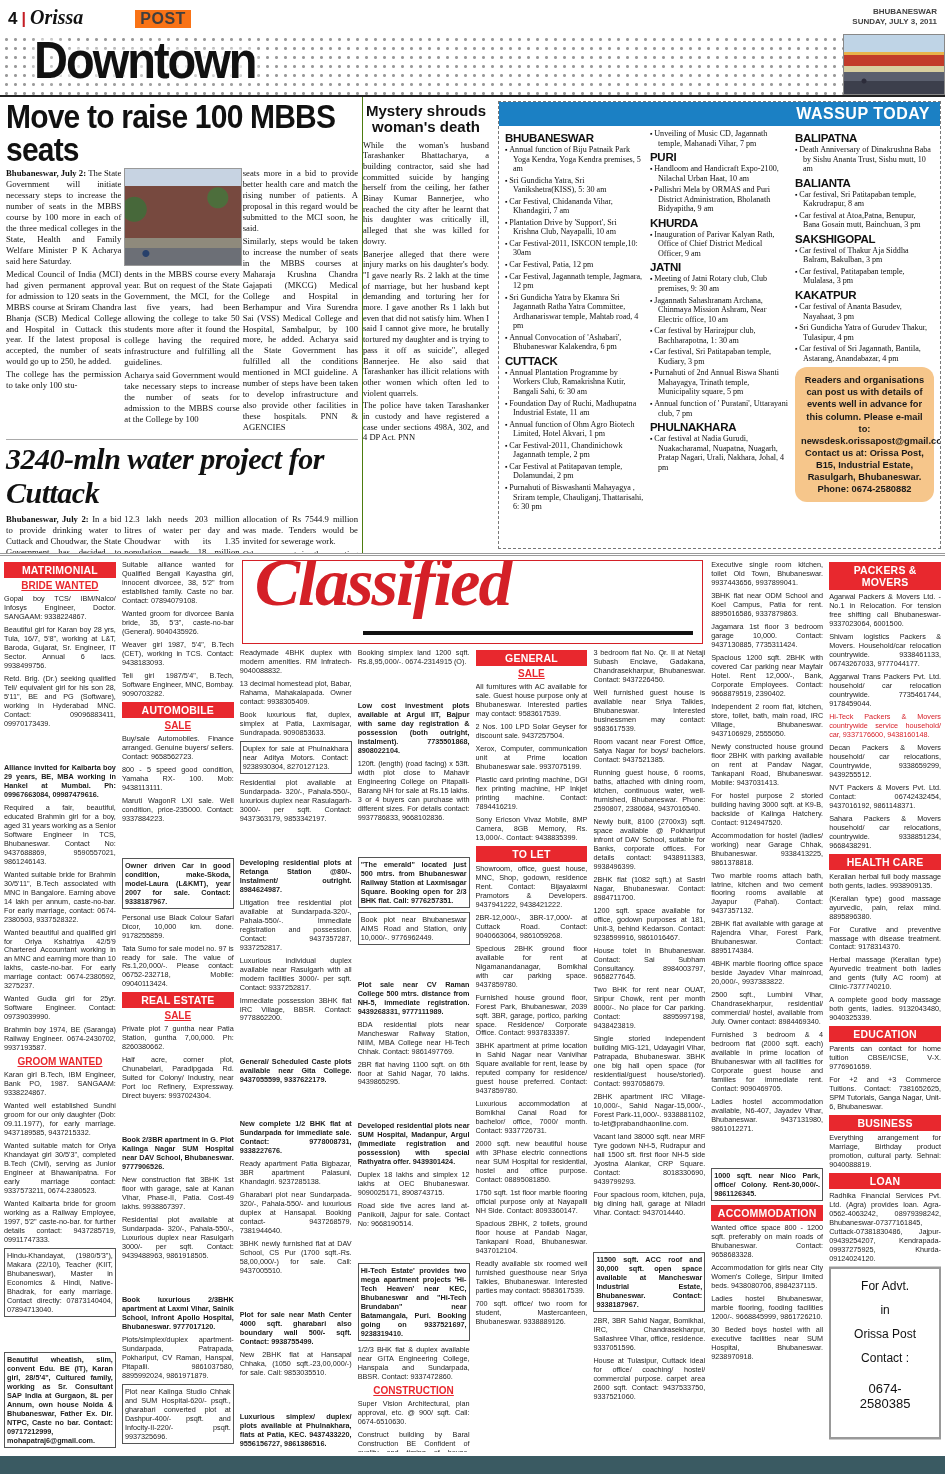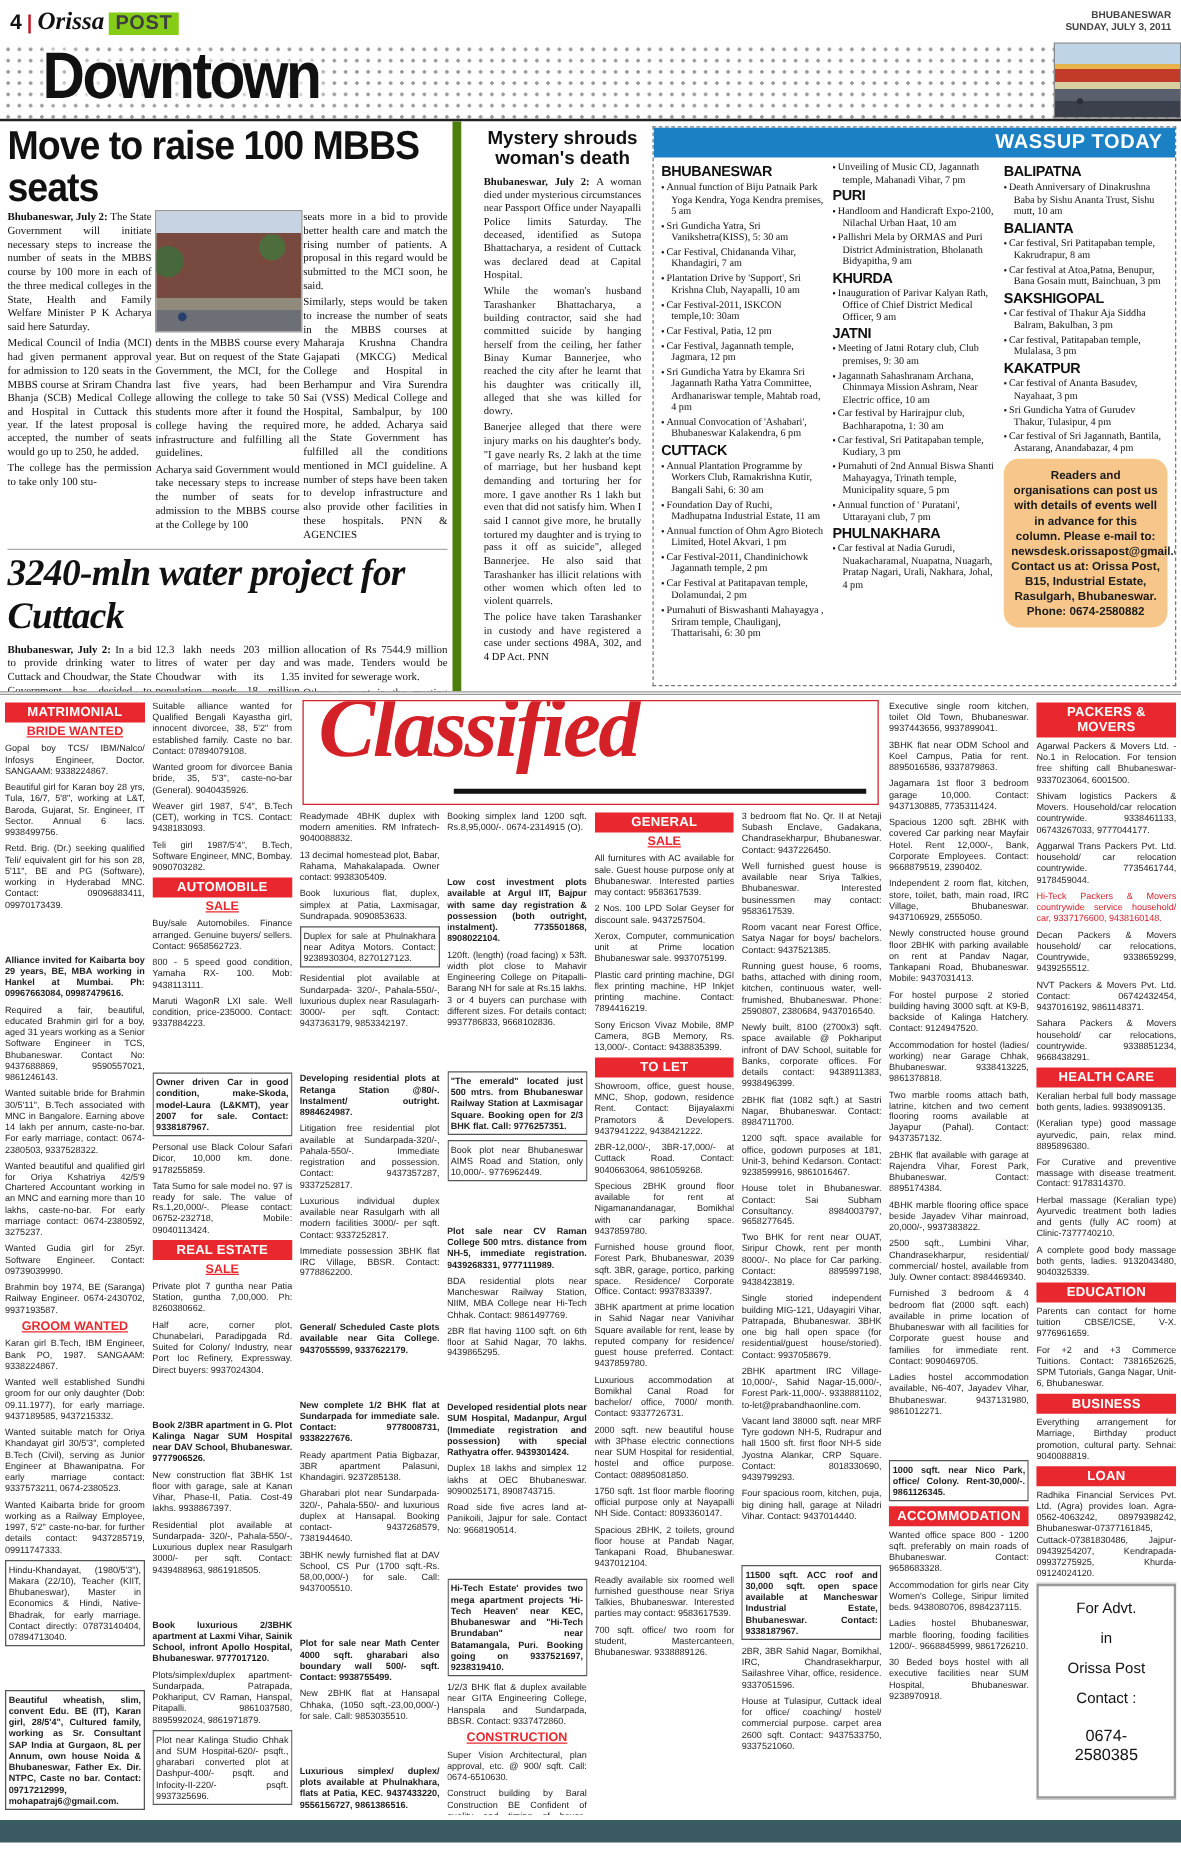--- a/index.html
+++ b/index.html
@@ -4,21 +4,21 @@
 <style>
   html,body{margin:0;padding:0;background:#fff;}
   .page{position:relative;width:945px;height:1484px;background:#fff;overflow:hidden;
         font-family:"Liberation Sans",sans-serif;color:#111;}
   
   .masthead{height:30px;display:flex;justify-content:space-between;align-items:center;padding:2px 8px 0 8px;}
   .mast-left{display:flex;align-items:baseline;gap:4px;}
   .pgnum{font-size:17px;font-weight:bold;}
   .pipe{color:#c41e25;font-weight:bold;font-size:16px;}
   .orissa{font-family:"Liberation Serif",serif;font-style:italic;font-weight:bold;font-size:20px;}
-  .post{background:#84cc16;color:#3f3f3f;font-weight:bold;font-size:16px;padding:0 5px;letter-spacing:.5px;}
+  .post{background:#f97316;color:#3f3f3f;font-weight:bold;font-size:16px;padding:0 5px;letter-spacing:.5px;margin-left:48px;}
   .mast-right{text-align:right;font-size:8px;color:#444;line-height:1.25;font-weight:bold;}
   
   .banner{position:relative;height:62px;margin:1px 0 0 0;border-bottom:2px solid #222;
     background-image:radial-gradient(#9a9a9a 1.3px,transparent 1.6px);background-size:9px 9px;background-position:2px 2px;}
   .banner h1{position:absolute;left:34px;top:-4px;margin:0;font-size:47px;font-weight:bold;letter-spacing:-2px;
     transform:scaleY(1.12);transform-origin:top left;
     text-shadow:0 0 3px #fff,0 0 5px #fff,0 0 8px #fff,0 0 10px #fff;}
   .banner-photo{position:absolute;right:0;top:1px;width:100px;height:59px;border:1px solid #888;
     background:
       radial-gradient(circle at 20% 78%, #2c2c3a 2px, transparent 3px),
@@ -32,21 +32,21 @@
   .art-p{margin:0 0 2px 0;font-family:"Liberation Serif",serif;font-size:8.7px;line-height:1.26;text-align:justify;}
   .art-p b.dl{font-family:"Liberation Serif",serif;}
   .mbbs-photo{width:100%;height:96px;border:1px solid #999;margin-bottom:3px;
     background:
       radial-gradient(circle at 18% 88%, #27406b 3px, transparent 4px),
       radial-gradient(circle at 80% 30%, #4d6e3c 10px, transparent 11px),
       radial-gradient(circle at 8% 42%, #47683a 12px, transparent 13px),
       linear-gradient(180deg,#c7d3e2 0 18%, #77493f 18% 72%, #8f8a7c 72% 82%, #6c6f76 82% 100%);}
   .water{border-top:1px solid #aaa;margin-top:4px;padding-top:2px;}
   .water h2{margin:0 0 4px 0;font-family:"Liberation Serif",serif;font-style:italic;font-weight:bold;font-size:30px;letter-spacing:-.5px;}
-  .mystery{width:126px;flex:none;border-left:7px solid #4d7c0f;padding:4px 5px 0 18px;}
+  .mystery{width:126px;flex:none;border-left:1px solid #4d7c0f;padding:4px 5px 0 0;}
   .mystery h2{margin:2px 0 5px 0;font-size:15px;line-height:1.05;text-align:center;font-weight:bold;}
   .mystery .art-p{font-size:8.5px;}
   
   .wassup{flex:1;margin:4px 4px 4px 4px;border:1px dashed #777;display:flex;flex-direction:column;overflow:hidden;}
   .wassup-bar{background:#1b80c4;color:#fff;text-align:right;font-weight:bold;font-size:16px;
     padding:3px 10px 3px 0;letter-spacing:.5px;transform:none;}
   .wassup-body{display:flex;gap:6px;padding:3px 6px;flex:1;overflow:hidden;}
   .wcol{flex:1;min-width:0;}
   .w-city{margin:3px 0 1px 0;font-size:11.5px;font-weight:bold;letter-spacing:-.3px;}
   .w-item{margin:0 0 2px 0;font-family:"Liberation Serif",serif;font-size:8.1px;line-height:1.18;
@@ -136,21 +136,20 @@
               <p class="art-p">allocation of Rs 7544.9 million was made. Tenders would be invited for sewerage work.</p>
               <p class="art-p">Others present in the meeting were Housing and Urban Development Minister Sarada Prasad Nayak, MP Bhartruhari Mahtab, Mayor Soumendra Ghosh and Chief Secretary Bijay Kumar Patnaik.  PNN</p>
             </div>
         </div>
       </article>
     </div>
 
     <article class="mystery">
       <h2>Mystery shrouds woman's death</h2>
       <div id="mystery-body">
-          <p class="art-p"><b class="dl">Bhubaneswar, July 2: </b>A woman died under mysterious circumstances near Passport Office under Nayapalli Police limits Saturday. The deceased, identified as Sutopa Bhattacharya, a resident of Cuttack was declared dead at Capital Hospital.</p>
           <p class="art-p">While the woman's husband Tarashanker Bhattacharya, a building contractor, said she had committed suicide by hanging herself from the ceiling, her father Binay Kumar Bannerjee, who reached the city after he learnt that his daughter was critically ill, alleged that she was killed for dowry.</p>
           <p class="art-p">Banerjee alleged that there were injury marks on his daughter's body. "I gave nearly Rs. 2 lakh at the time of marriage, but her husband kept demanding and torturing her for more. I gave another Rs 1 lakh but even that did not satisfy him. When I said I cannot give more, he brutally tortured my daughter and is trying to pass it off as suicide", alleged Bannerjee. He also said that Tarashanker has illicit relations with other women which often led to violent quarrels.</p>
           <p class="art-p">The police have taken Tarashanker in custody and have registered a case under sections 498A, 302, and 4 DP Act.  PNN</p>
         </div>
     </article>
 
     <aside class="wassup">
       <div class="wassup-bar">
         <span>WASSUP TODAY</span>
       </div>

